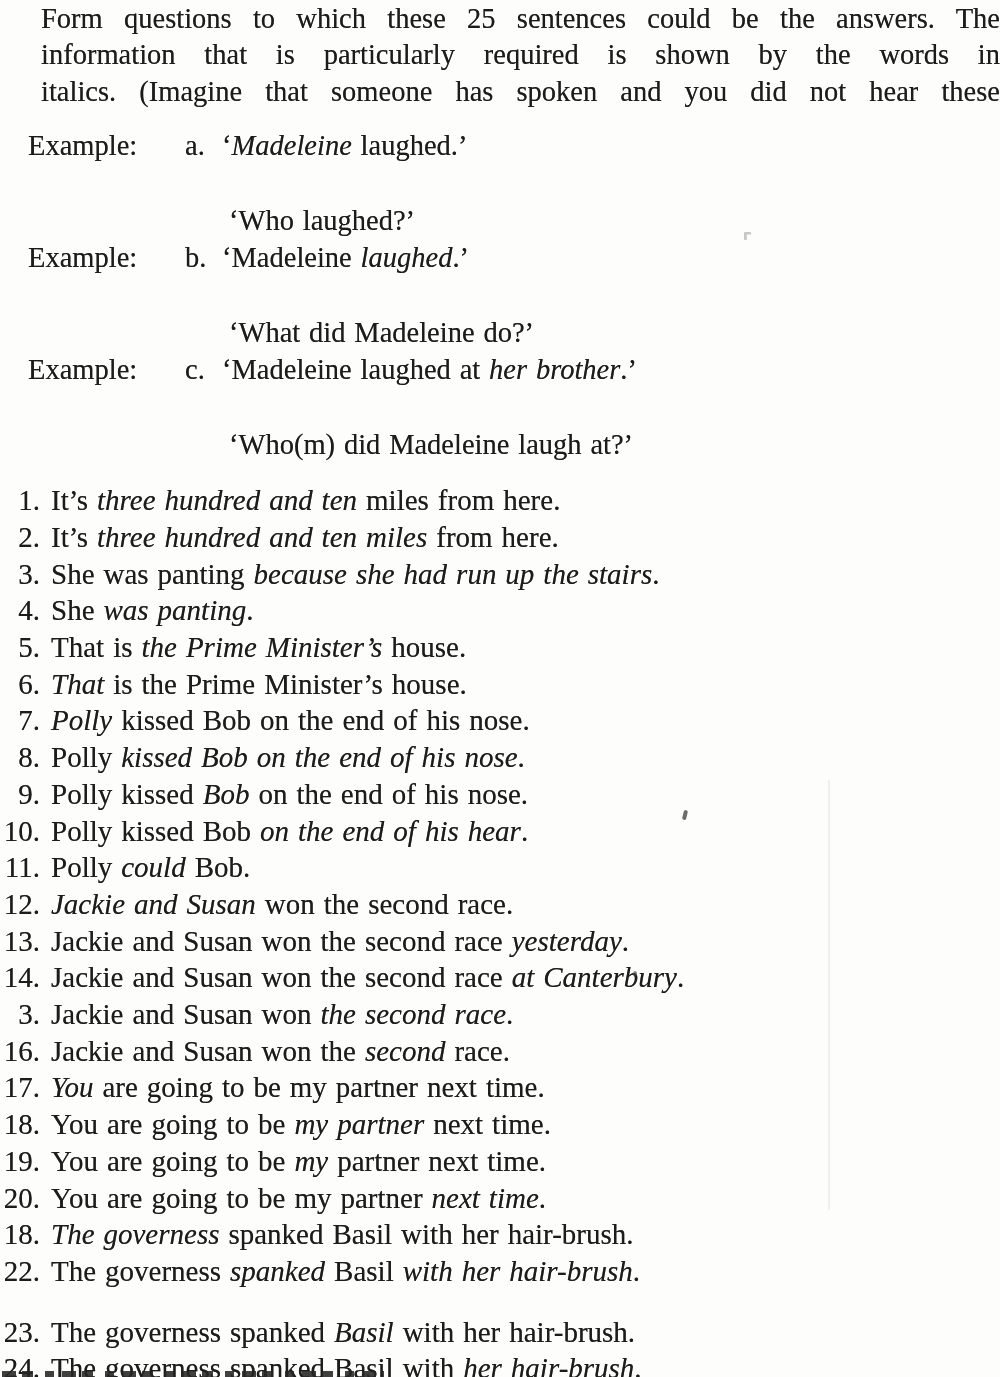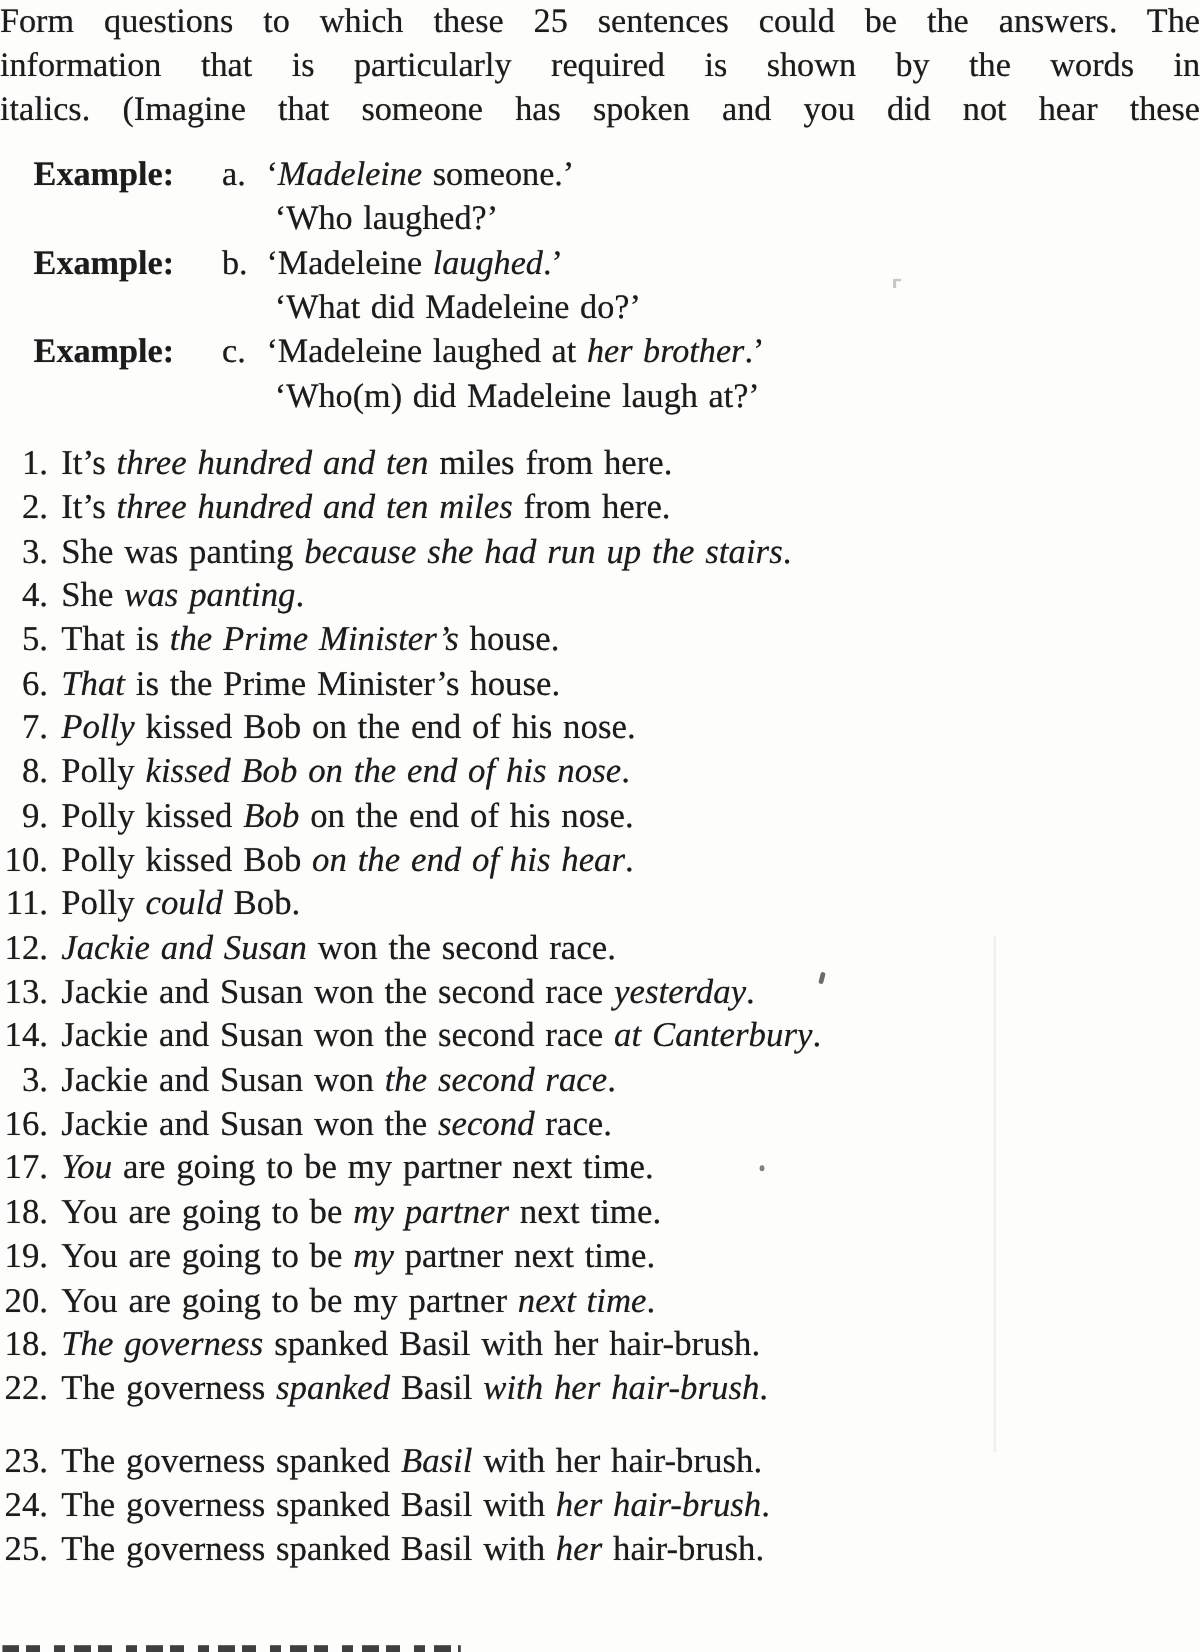--- a/index.html
+++ b/index.html
@@ -7,28 +7,28 @@
     position:relative;
     width:1000px; height:1377px;
     background:#fdfdfc;
     color:#1c1c1c;
     font-family:"Liberation Serif","DejaVu Serif",serif;
     overflow:hidden;
     text-shadow:0 0 0.6px rgba(25,25,25,0.65);
   }
   
   .intro { font-size:28.5px; line-height:36.4px; padding-top:1px; width:1000px; }
-  .jline { text-align:justify; text-align-last:justify; }
+  .jline { text-align:justify; text-align-last:justify;padding-left:41px; }
   .jline.last { text-align-last:left; }
 
   
   .examples { margin:17px 0 0 28px; font-size:28.5px; line-height:37px; word-spacing:0.06em; }
   .ex-grid { display:grid; grid-template-columns:157px 37px auto; }
-  .ex-label { font-weight:bold; }
-  .ex-answer { grid-column:3; padding-left:7px; }
+  .ex-label { font-weight:normal; }
+  .ex-answer { grid-column:3; padding-left:7px;margin-top:38px; }
 
   
   .list { margin-top:19px; font-size:29px; line-height:36.7px; word-spacing:0.06em; }
   .item { display:flex; }
   .item.gap-before { margin-top:24px; }
   .num { flex:0 0 40px; width:40px; text-align:right; }
   .txt { margin-left:11px; }
   i { font-style:italic; }
 
   
@@ -57,21 +57,21 @@
 <div class="page">
   <div class="intro">
       <div class="jline">Form questions to which these 25 sentences could be the answers. The</div>
       <div class="jline">information that is particularly required is shown by the words in</div>
       <div class="jline">italics. (Imagine that someone has spoken and you did not hear these</div>
     </div>
   <div class="examples">
       <div class="ex-grid">
         <div class="ex-label">Example:</div>
         <div>a.</div>
-        <div><span>‘</span><i>Madeleine</i><span> someone.’</span></div>
+        <div><span>‘</span><i>Madeleine</i><span> laughed.’</span></div>
         <div class="ex-answer">‘Who laughed?’</div>
       </div>
       <div class="ex-grid">
         <div class="ex-label">Example:</div>
         <div>b.</div>
         <div><span>‘Madeleine </span><i>laughed</i><span>.’</span></div>
         <div class="ex-answer">‘What did Madeleine do?’</div>
       </div>
       <div class="ex-grid">
         <div class="ex-label">Example:</div>

